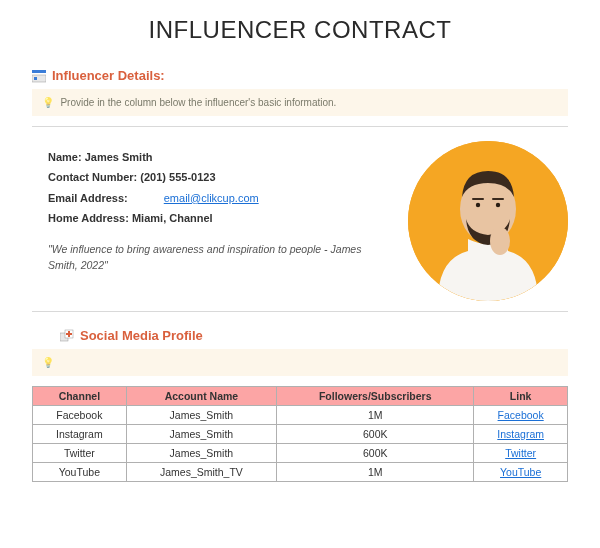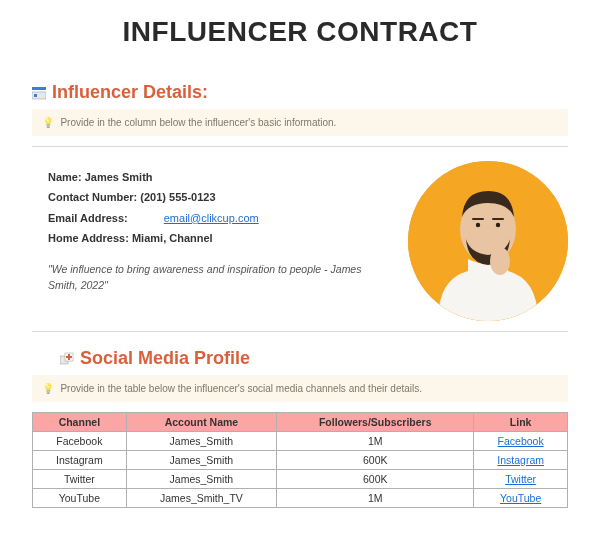--- a/index.html
+++ b/index.html
@@ -9,42 +9,42 @@
     font-family: "Segoe UI", Arial, sans-serif;
     background: #fff;
     color: #333;
     width: 600px;
   }
   .page {
     padding: 10px 32px 20px 32px;
   }
   h1.title {
     text-align: center;
-    font-size: 28px;
-    font-weight: 700;
+    font-size: 24px;
+    font-weight: 400;
     letter-spacing: 0.5px;
     color: #2a2a2a;
-    margin: 6px 0 34px 0;
+    margin: 6px 0 24px 0;
   }
   .section-header {
     display: flex;
     align-items: center;
     gap: 6px;
     margin-top: 10px;
     margin-bottom: 6px;
   }
   .section-icon {
     width: 14px;
     height: 14px;
     flex-shrink: 0;
   }
   .section-title {
     color: #d9603d;
     font-weight: 700;
-    font-size: 18px;
+    font-size: 13px;
   }
   .hint-box {
     background: #fdf6ea;
     padding: 8px 10px;
     font-size: 10px;
     color: #7a7a6a;
     display: flex;
     align-items: center;
     gap: 6px;
     margin-bottom: 10px;
@@ -193,21 +193,20 @@
         <rect x="5" y="1" width="8" height="8" fill="#fff" stroke="#999" stroke-width="0.5"></rect>
         <rect x="8" y="2" width="2" height="6" fill="#d9603d"></rect>
         <rect x="6" y="4" width="6" height="2" fill="#d9603d"></rect>
       </svg>
     </span>
     <span class="section-title">Social Media Profile</span>
   </div>
 
   <div class="hint-box">
     <span class="bulb">💡</span>
-    <span>Provide in the table below the influencer's social media channels and their details.</span>
   </div>
 
   <table class="social">
     <thead>
       <tr>
         <th>Channel</th>
         <th>Account Name</th>
         <th>Followers/Subscribers</th>
         <th>Link</th>
       </tr>

